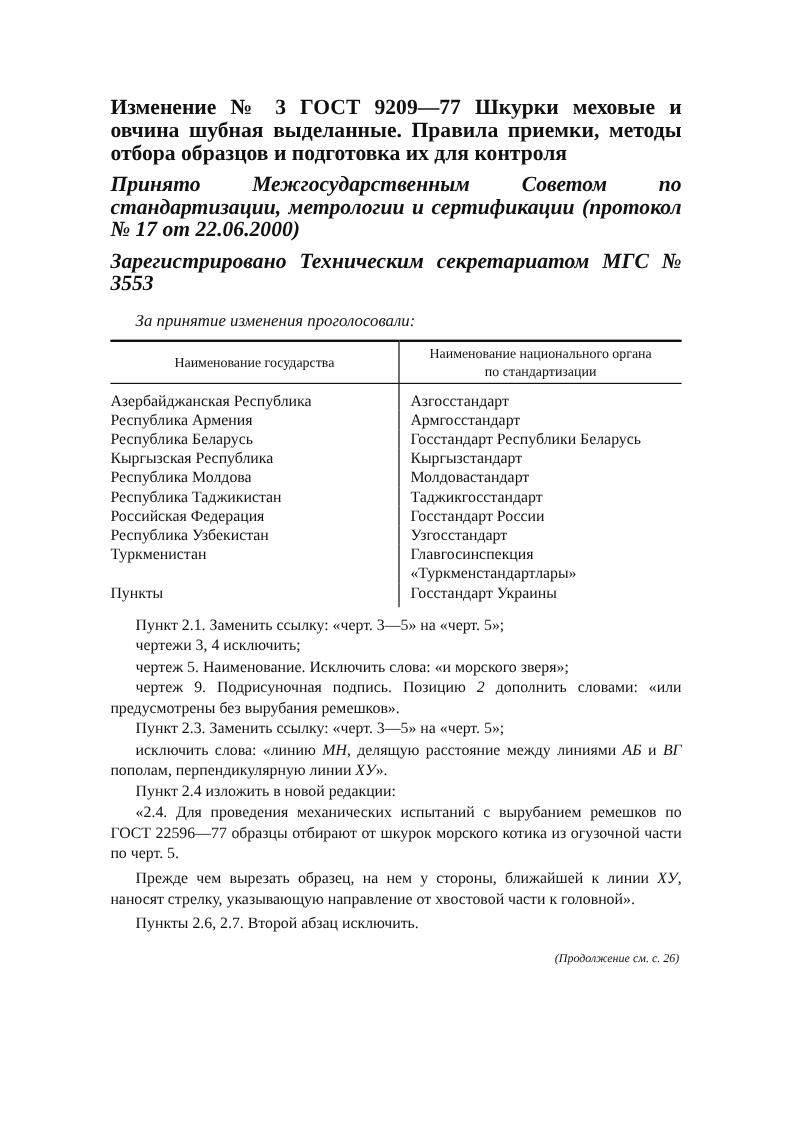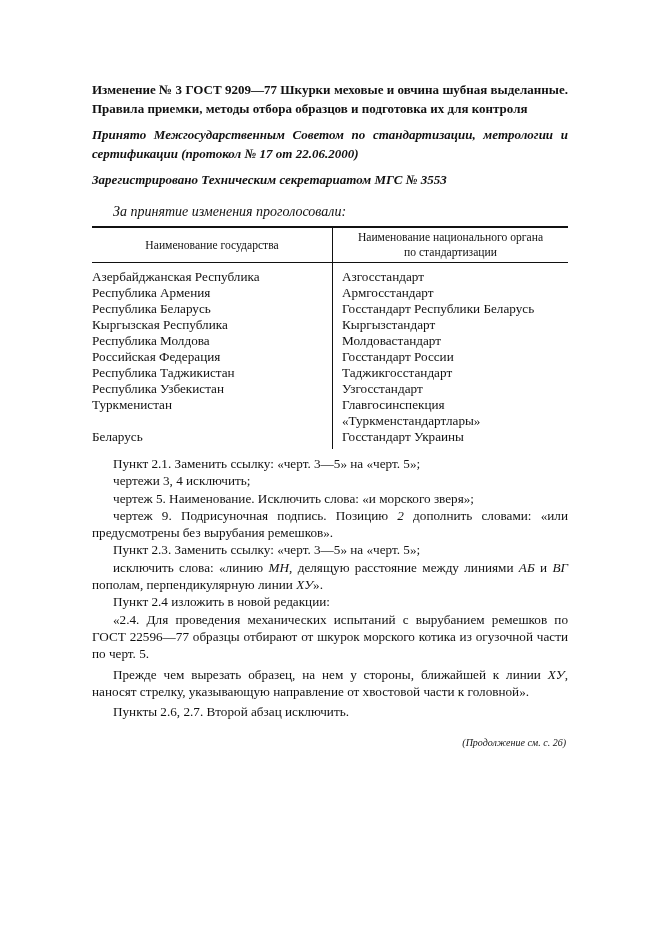--- a/index.html
+++ b/index.html
@@ -2,21 +2,21 @@
 <html><head>
   <meta charset="utf-8">
   <style>
     html, body { margin: 0; padding: 0; background: #ffffff; }
     body {
       width: 661px; height: 936px; position: relative; overflow: hidden;
       font-family: "Liberation Serif", "DejaVu Serif", serif;
       color: #111111;
     }
     .page { position: absolute; left: 92px; top: 80px; width: 476px; }
-    .hdr { font-weight: bold; font-size: 13px; line-height: 19px; text-align: justify; margin: 0; }
+    .hdr { font-weight: bold; font-size: 18px; line-height: 19px; text-align: justify; margin: 0; }
     .hdr + .hdr { margin-top: 7px; font-style: italic; }
     .intro { font-size: 14px; margin: 14px 0 0 0; text-indent: 21px; line-height: 17px; font-style: italic; }
     table.vote {
       border-collapse: collapse; width: 476px; margin-top: 6px;
       font-size: 13px;
     }
     table.vote th {
       font-weight: normal; font-size: 11.6px; line-height: 15px; text-align: center;
       border-top: 2.2px solid #111; border-bottom: 1.6px solid #111;
       padding: 2px 4px; height: 30px; vertical-align: middle;
@@ -65,37 +65,37 @@
       </tr>
       <tr>
         <td class="c1">Кыргызская Республика</td>
         <td class="c2">Кыргызстандарт</td>
       </tr>
       <tr>
         <td class="c1">Республика Молдова</td>
         <td class="c2">Молдовастандарт</td>
       </tr>
       <tr>
+        <td class="c1">Республика Таджикистан</td>
+        <td class="c2">Таджикгосстандарт</td>
+      </tr>
+      <tr>
         <td class="c1">Российская Федерация</td>
         <td class="c2">Госстандарт России</td>
-      </tr>
-      <tr>
-        <td class="c1">Республика Таджикистан</td>
-        <td class="c2">Таджикгосстандарт</td>
       </tr>
       <tr>
         <td class="c1">Республика Узбекистан</td>
         <td class="c2">Узгосстандарт</td>
       </tr>
       <tr>
         <td class="c1">Туркменистан</td>
         <td class="c2">Главгосинспекция «Туркменстандартлары»</td>
       </tr>
       <tr class="last">
-        <td class="c1">Беларусь</td>
+        <td class="c1">Пункты</td>
         <td class="c2">Госстандарт Украины</td>
       </tr>
     </tbody>
   </table>
 
   <div class="body">
     <p>Пункт 2.1. Заменить ссылку: «черт. 3—5» на «черт. 5»;</p>
     <p>чертежи 3, 4 исключить;</p>
     <p>чертеж 5. Наименование. Исключить слова: «и морского зверя»;</p>
     <p><span>чертеж 9. Подрисуночная подпись. Позицию </span><i>2</i><span> дополнить словами: «или предусмотрены без вырубания ремешков».</span></p>

